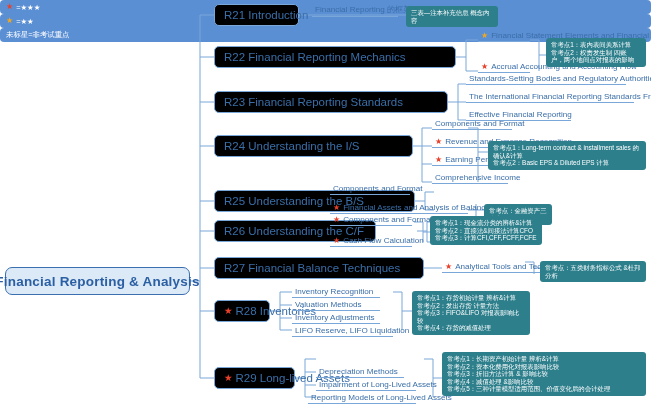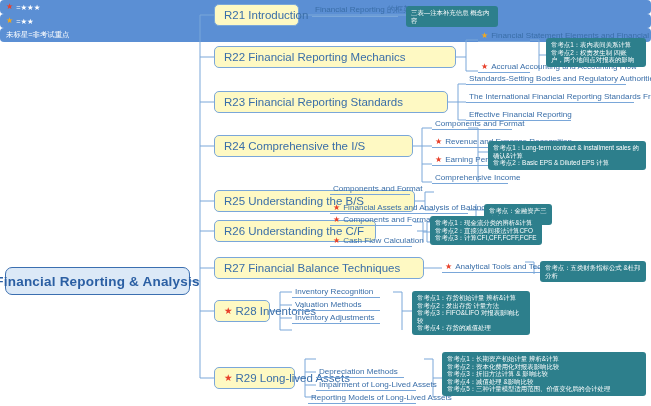--- a/index.html
+++ b/index.html
@@ -10,21 +10,21 @@
   svg.lines{position:absolute;left:0;top:0;width:651px;height:406px;pointer-events:none;}
 
   
   .node{position:absolute;box-sizing:border-box;display:flex;align-items:center;
         white-space:nowrap;}
 
   .root{background:#dce9f7;border:1.6px solid #3b6fb0;border-radius:7px;
         color:#2b5fa3;font-weight:bold;font-size:13.5px;
         justify-content:center;letter-spacing:.2px;}
 
-  .lvl1{background:#fef9c3;border:1px solid #7aa7d9;border-radius:5px;
+  .lvl1{background:#000000;border:1px solid #7aa7d9;border-radius:5px;
         color:#3a6ea8;font-size:11.5px;padding-left:9px;padding-right:11px;}
 
   .lvl2{color:#3a6ea8;font-size:8.1px;border-bottom:1px solid #7aa7d9;
         padding-left:3px;padding-bottom:1px;align-items:flex-end;}
 
   .teal{background:#2d7f8c;color:#ffffff;border-radius:3px;font-size:6.4px;
         line-height:7.6px;padding:3px 5px;display:block;white-space:normal;}
   .teal .ln{display:block;}
 
   .legend{background:#5b8fd4;color:#ffffff;border-radius:4px;font-size:7.4px;
@@ -178,21 +178,21 @@
     <span>Standards-Setting Bodies and Regulatory Authorities</span>
   </div>
   <div class="node lvl2" style="left:466px;top:89px;width:168px;height:14px;">
     <span>The International Financial Reporting Standards Framework</span>
   </div>
   <div class="node lvl2" style="left:466px;top:107px;width:105px;height:14px;">
     <span>Effective Financial Reporting</span>
   </div>
 
   <div class="node lvl1" style="left:214px;top:135px;width:199px;height:22px;">
-    <span>R24 Comprehensive the I/S</span>
+    <span>R24 Understanding the I/S</span>
   </div>
   <div class="node lvl2" style="left:432px;top:116px;width:80px;height:14px;">
     <span>Components and Format</span>
   </div>
   <div class="node lvl2" style="left:432px;top:134px;width:110px;height:14px;">
     <span class="star">★</span>
     <span>Revenue and Expense Recognition</span>
   </div>
   <div class="node lvl2" style="left:432px;top:152px;width:66px;height:14px;">
     <span class="star">★</span>
@@ -253,20 +253,23 @@
     <span>R28 Inventories</span>
   </div>
   <div class="node lvl2" style="left:292px;top:285px;width:88px;height:13px;">
     <span>Inventory Recognition</span>
   </div>
   <div class="node lvl2" style="left:292px;top:298px;width:88px;height:13px;">
     <span>Valuation Methods</span>
   </div>
   <div class="node lvl2" style="left:292px;top:311px;width:88px;height:13px;">
     <span>Inventory Adjustments</span>
+  </div>
+  <div class="node lvl2" style="left:292px;top:324px;width:101px;height:13px;">
+    <span>LIFO Reserve, LIFO Liquidation</span>
   </div>
   <div class="node teal" style="position:absolute;left:412px;top:291px;width:118px;">
     <span class="ln">常考点1：存货初始计量 辨析&amp;计算</span>
     <span class="ln">常考点2：发出存货 计量方法</span>
     <span class="ln">常考点3：FIFO&amp;LIFO 对报表影响比较</span>
     <span class="ln">常考点4：存货的减值处理</span>
   </div>
 
   <div class="node lvl1" style="left:214px;top:367px;width:81px;height:22px;">
     <span class="star big">★</span>

